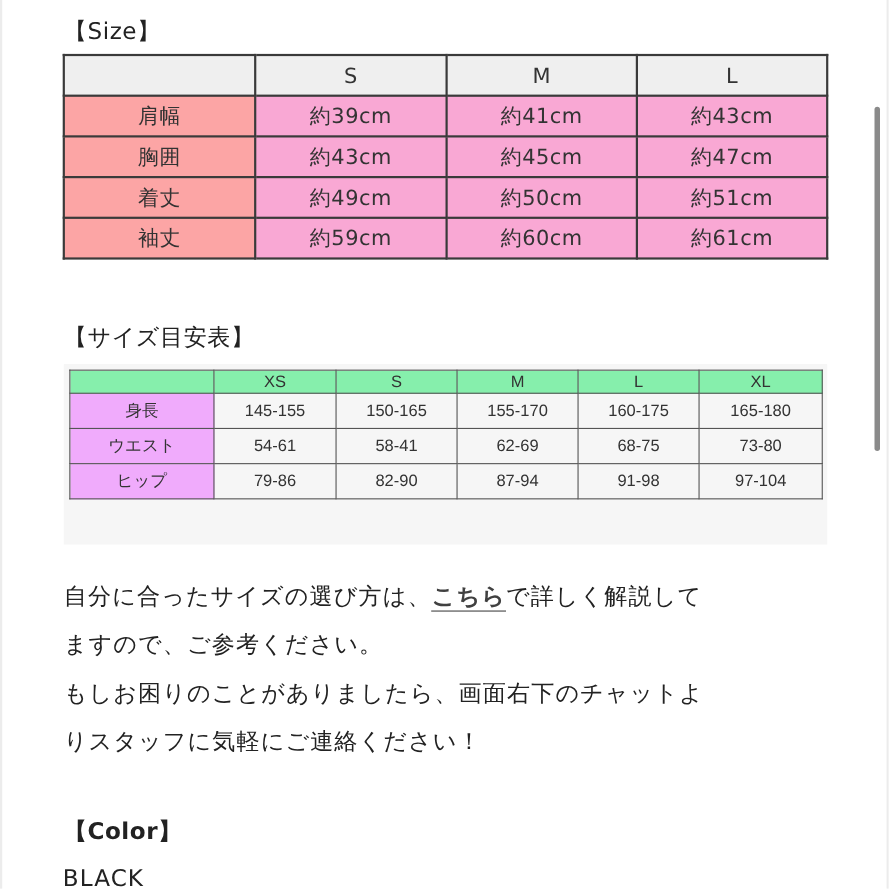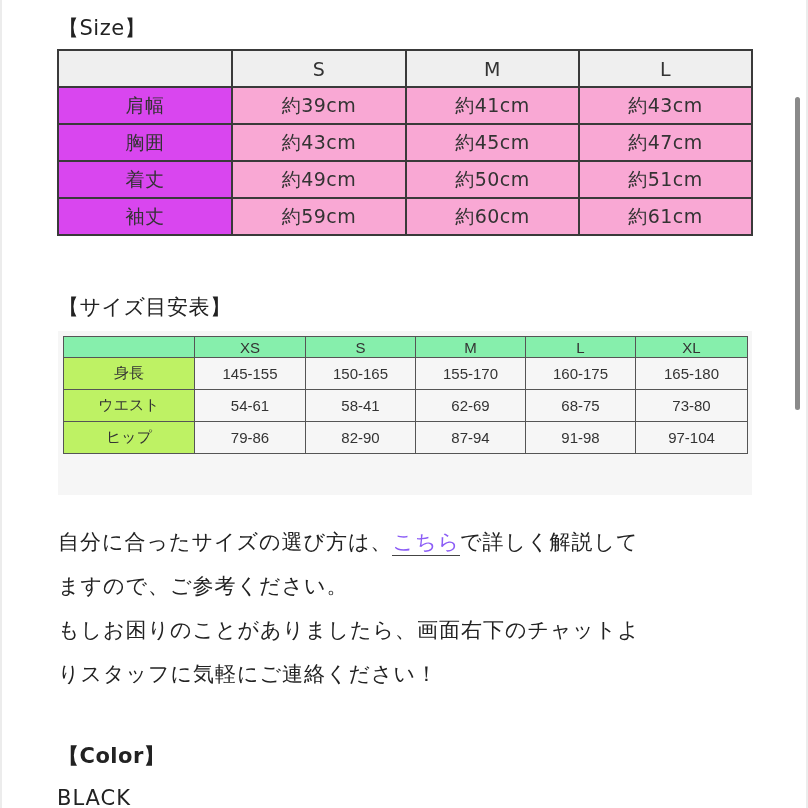--- a/index.html
+++ b/index.html
@@ -20,41 +20,41 @@
 
   
   table { border-collapse: collapse; position: absolute; table-layout: fixed; }
   .size-table { left: 57px; top: 49px; width: 694px; }
   .size-table td, .size-table th {
     border: 2px solid #3a3a3a; height: 35px; padding: 0;
     text-align: center; vertical-align: middle;
     font-size: 19px; font-weight: normal; color: #333; letter-spacing: 0.5px;
   }
   .size-table th { background: #efefef; }
-  .size-table th.rowhead { background: #d946ef; }
+  .size-table th.rowhead { background: #fca5a5; }
   .size-table td { background: #f9a8d4; }
 
   
   .guide-table { left: 63px; top: 336px; width: 684px; }
   .guide-table td, .guide-table th {
     border: 1.5px solid #555; height: 31px; padding: 0;
     text-align: center; vertical-align: middle;
     font-family: "Liberation Sans", sans-serif;
     font-size: 15px; font-weight: normal; color: #333;
   }
   .guide-table thead th { height: 20px; background: #86efac; }
-  .guide-table th.rowhead { background: #bef264; }
+  .guide-table th.rowhead { background: #f0abfc; }
   .guide-wrap { position: absolute; left: 58px; top: 331px; width: 694px; height: 164px; background: #f6f6f6; }
 
   .body-text {
     position: absolute; left: 58px; top: 520px; width: 700px;
     font-size: 21px; line-height: 44px; color: #222; letter-spacing: 1px;
   }
   .body-text p { margin: 0; }
-  .link { color: #8b5cf6; text-decoration: none; border-bottom: 1.5px solid #444; padding-bottom: 1px; }
+  .link { color: #404040; text-decoration: none; border-bottom: 1.5px solid #444; padding-bottom: 1px; font-weight: bold; }
 </style>
 </head>
 <body>
 
 <div class="edge-left"></div>
 <div class="edge-right"></div>
 <div class="scrollbar"></div>
 
 <div class="heading h-size">【Size】</div>
 

